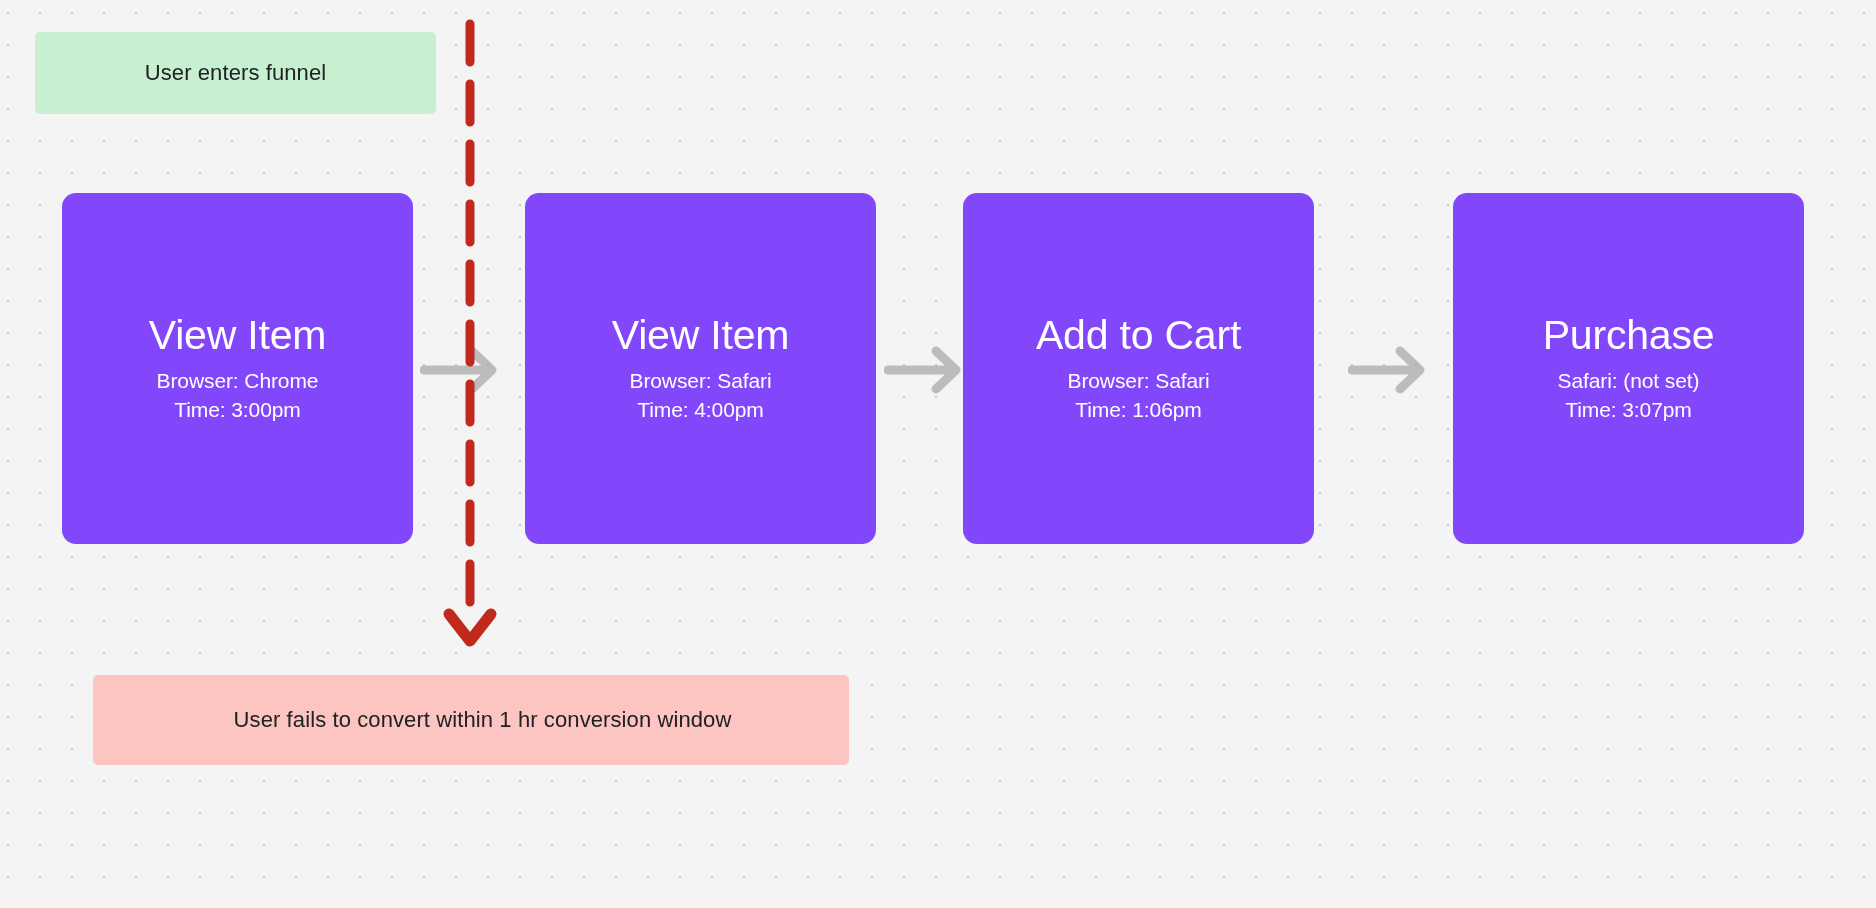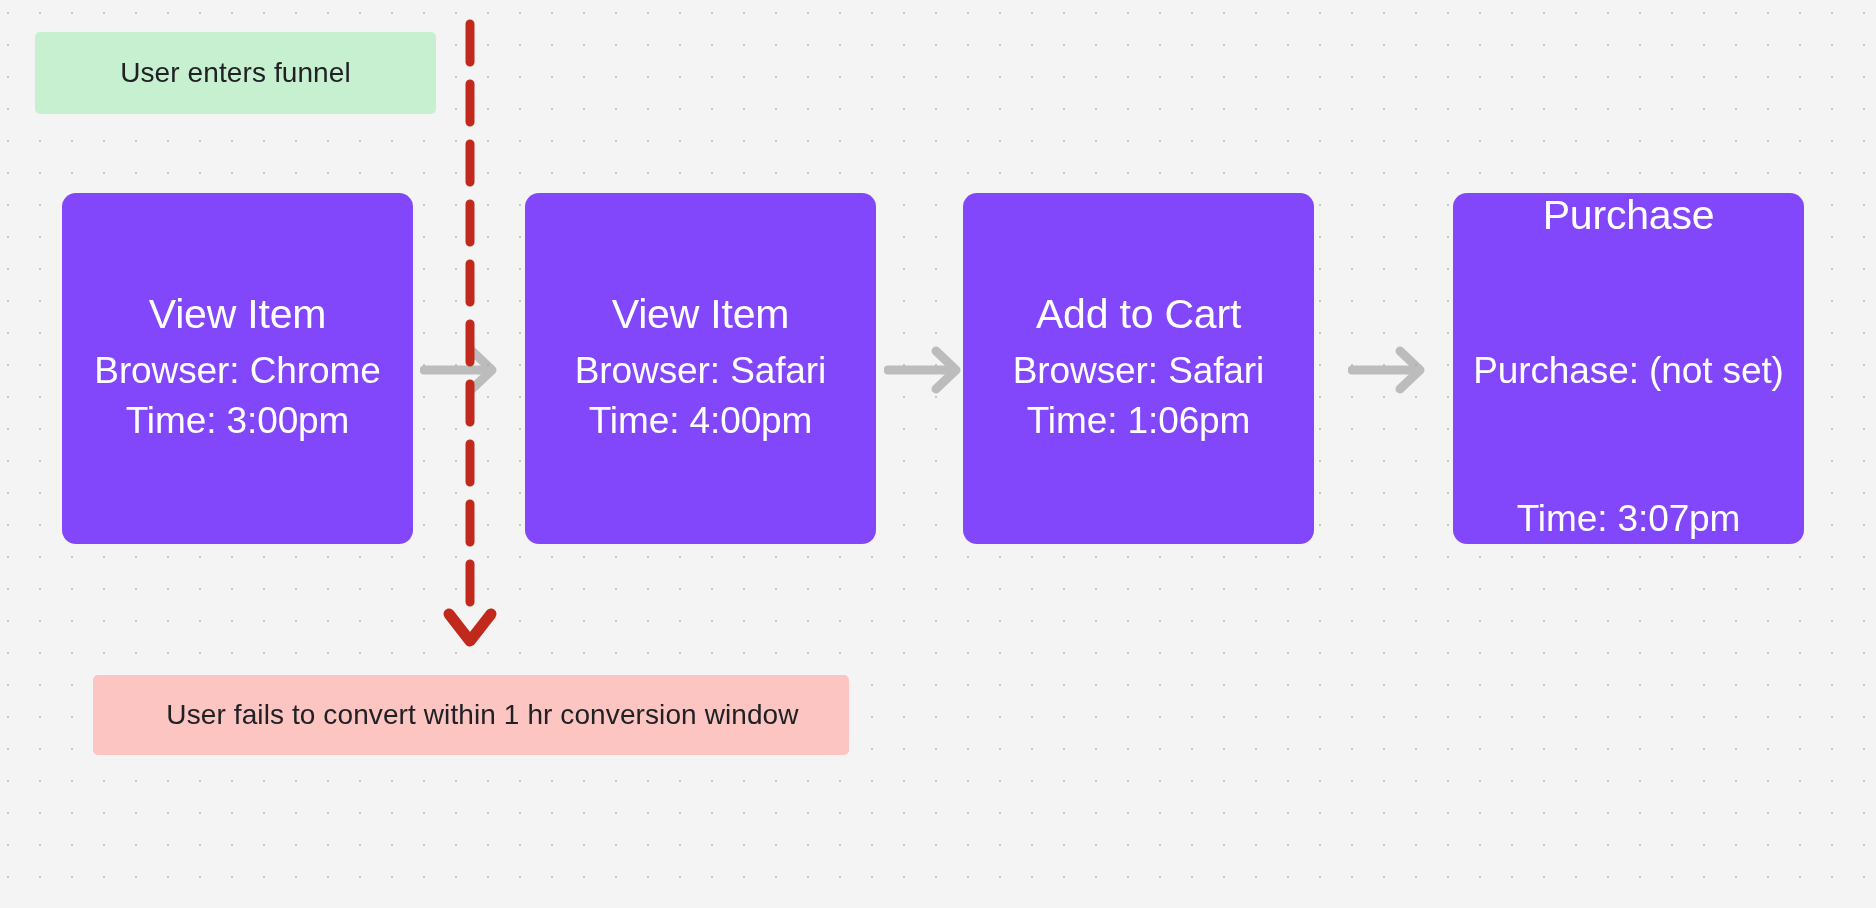--- a/index.html
+++ b/index.html
@@ -26,37 +26,37 @@
 
   
   .note {
     position: absolute;
     box-sizing: border-box;
     display: flex;
     align-items: center;
     justify-content: center;
     border-radius: 5px;
     color: #202124;
-    font-size: 28px;
+    font-size: 22px;
     font-weight: 400;
     letter-spacing: 0.1px;
     white-space: nowrap;
   }
   .note.enter {
     left: 35px;
     top: 32px;
     width: 401px;
     height: 82px;
     background: #c7f0d1;
   }
   .note.fail {
     left: 93px;
     top: 675px;
     width: 756px;
-    height: 80px;
+    height: 90px;
     background: #fdc5c1;
     padding-left: 23px;
   }
 
   
   .step {
     position: absolute;
     box-sizing: border-box;
     top: 193px;
     width: 351px;
@@ -72,30 +72,30 @@
     padding: 0 8px;
   }
   .step .step-title {
     font-size: 41px;
     font-weight: 400;
     line-height: 1.1;
     letter-spacing: -0.2px;
     margin-bottom: 9px;
   }
   .step .step-line {
-    font-size: 37px;
+    font-size: 21px;
     font-weight: 400;
     line-height: 1.35;
     letter-spacing: -0.1px;
   }
 
   .step.s0 { left: 62px; }
   .step.s1 { left: 525px; }
   .step.s2 { left: 963px; }
-  .step.s3 { left: 1453px; justify-content: space-between; }
+  .step.s3 { left: 1453px; }
 
   
   .connector {
     position: absolute;
     top: 340px;
     width: 86px;
     height: 60px;
     opacity: 0.62;
   }
   .connector.c0 { left: 420px; }
@@ -158,21 +158,21 @@
   </div>
 
   <div class="step s2 layer-mid">
     <div class="step-title">Add to Cart</div>
     <div class="step-line">Browser: Safari</div>
     <div class="step-line">Time: 1:06pm</div>
   </div>
 
   <div class="step s3 layer-mid">
     <div class="step-title">Purchase</div>
-    <div class="step-line">Purchase: (not set)</div>
+    <div class="step-line">Safari: (not set)</div>
     <div class="step-line">Time: 3:07pm</div>
   </div>
 
   <div id="droplineWrap" class="layer-front">
     <svg width="90" height="660" viewBox="0 0 90 660">
       <path d="M40 6 V600" stroke="#c0291c" stroke-width="9" stroke-linecap="round" stroke-dasharray="38 22" fill="none"></path>
       <path d="M19 596 L40 623 L61 596" stroke="#c0291c" stroke-width="11" stroke-linecap="round" stroke-linejoin="round" fill="none"></path>
     </svg>
   </div>
 

